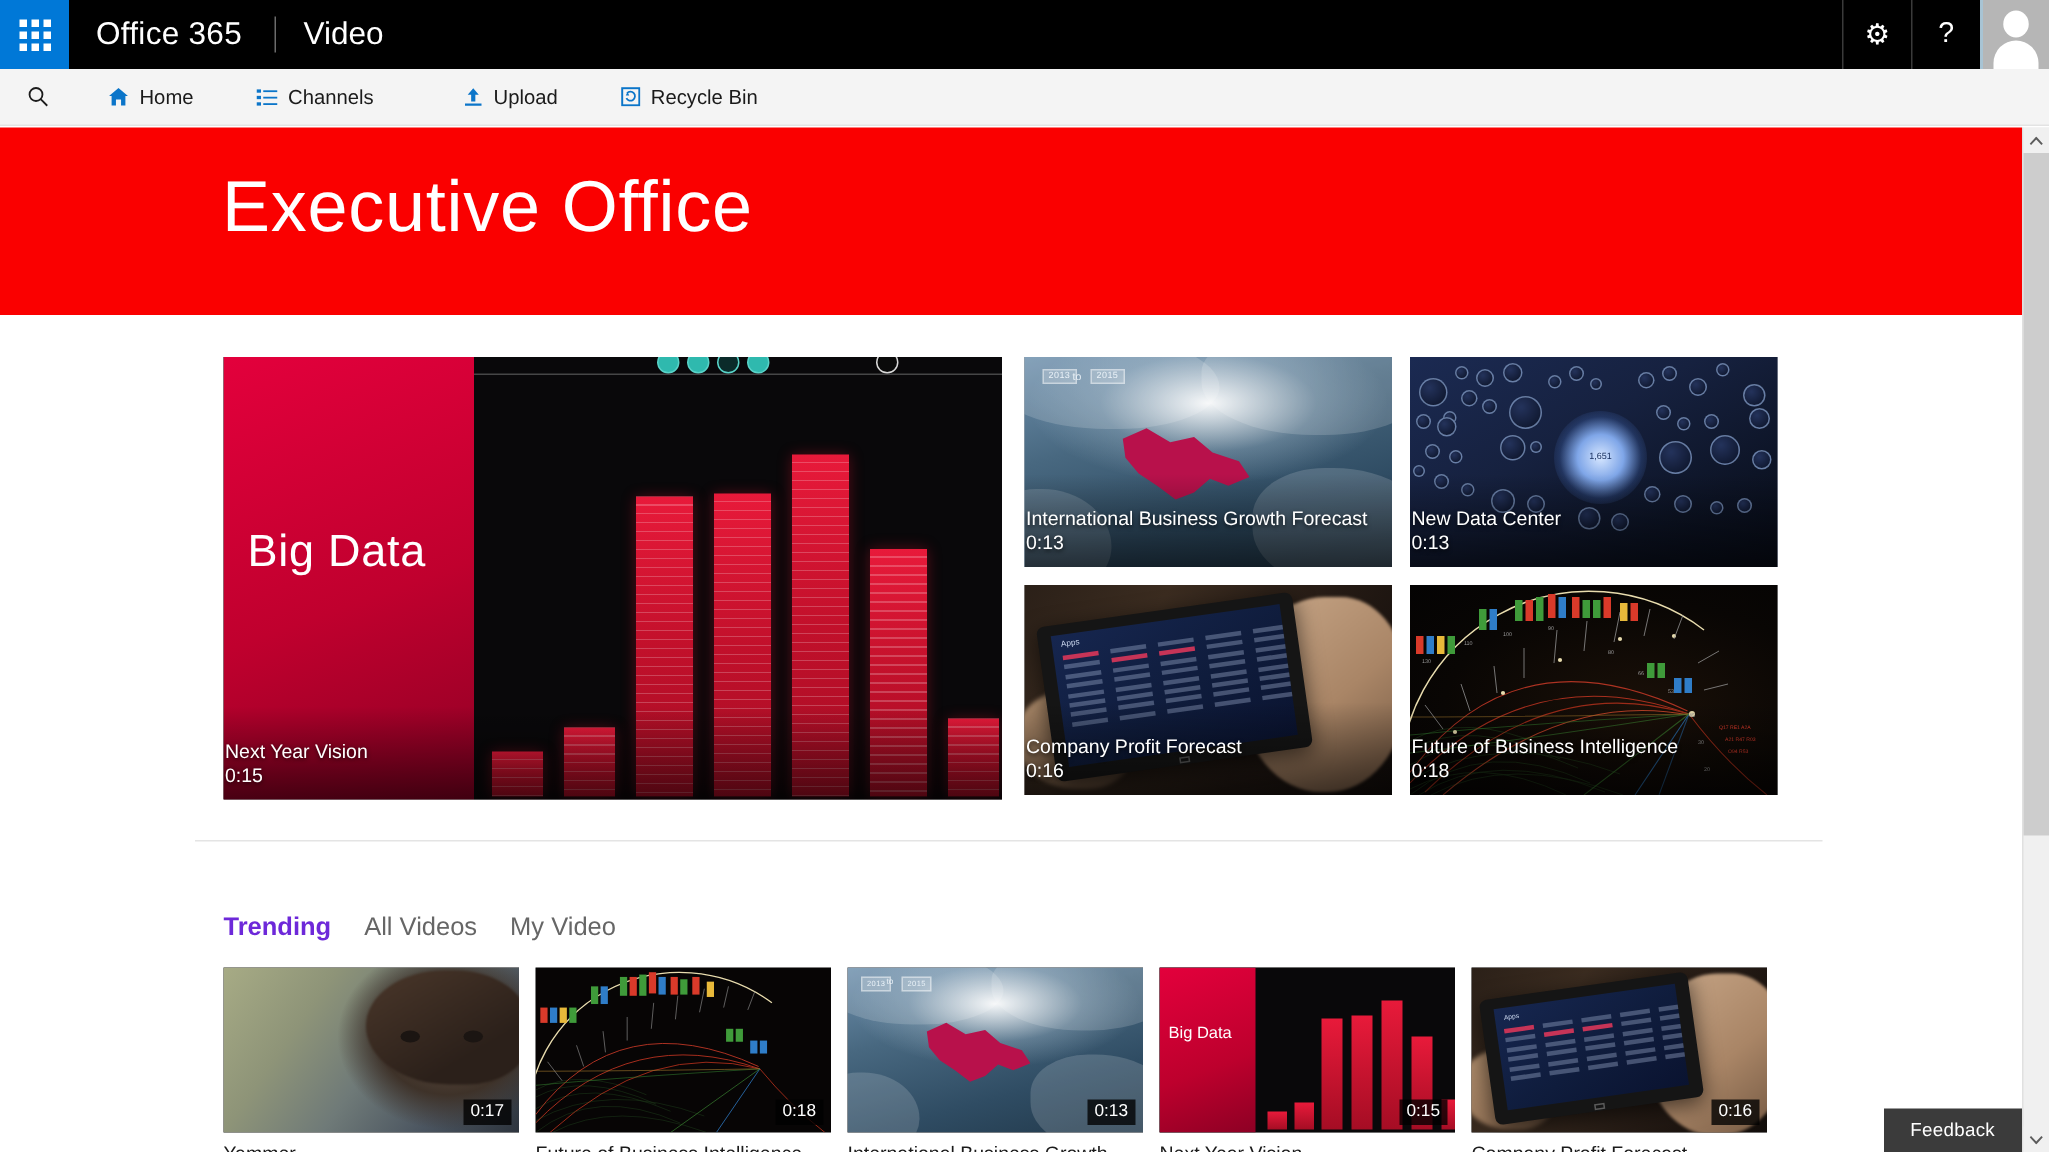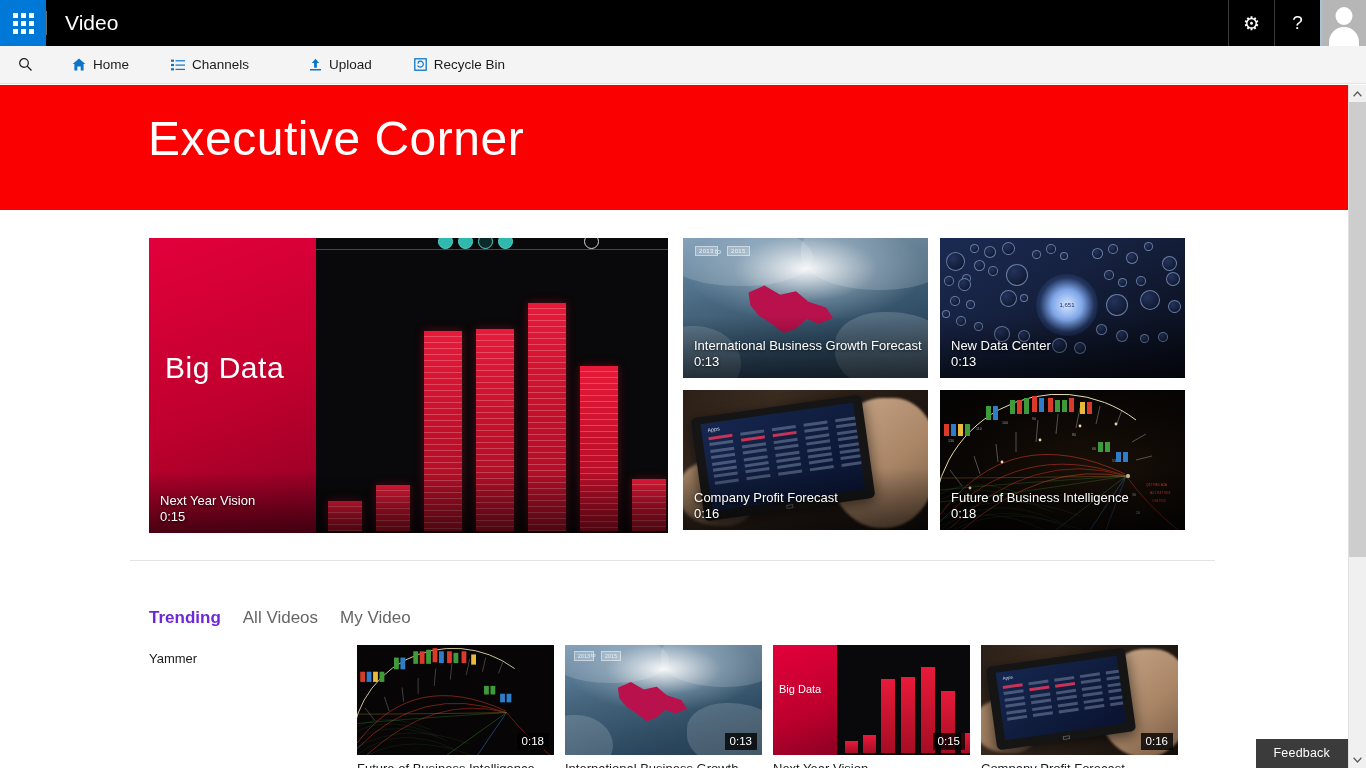--- a/index.html
+++ b/index.html
@@ -118,21 +118,21 @@
   
   #content { position: absolute; top: 210px; left: 0; width: 1348px; }
 
   
   #spotlight {
     position: absolute; left: 149px; top: 28px;
     width: 1036px; height: 295px;
   }
   .tile { position: absolute; overflow: hidden; cursor: pointer; }
   .tile .overlay-text {
-    position: absolute; left: 11px; bottom: 8px;
+    position: absolute; left: 1px; bottom: 8px;
     color: #ffffff; font-size: 13px; line-height: 16px;
     text-shadow: 0 1px 3px rgba(0,0,0,.75);
     z-index: 6;
   }
   .tile .dur { display: block; }
   .tile .shade {
     position: absolute; left: 0; right: 0; bottom: 0; height: 62px;
     background: linear-gradient(to top, rgba(0,0,0,.55), rgba(0,0,0,0));
     z-index: 5;
   }
@@ -369,20 +369,21 @@
         <i></i>
         <i></i>
         <i></i>
         <i></i>
         <i></i>
         <i></i>
         <i></i>
         <i></i>
     </div>
   </div>
+  <div id="suite-brand">Office 365</div>
   <div id="suite-divider"></div>
   <div id="app-name">Video</div>
 
   <div id="suite-right">
     <div class="suite-btn">⚙</div>
     <div class="suite-btn">?</div>
     <div id="avatar-wrap">
       <div class="head"></div>
       <div class="body"></div>
     </div>
@@ -437,21 +438,21 @@
         <path d="M4 4.2 A3 3 0 1 1 3.6 7.4" fill="none" stroke="#0b75c9" stroke-width="1.2"></path>
         <path d="M3.2 5.6 L4.3 3.4 L5.5 5.6 Z" fill="#0b75c9"></path>
       </svg>
     </span>
     <span>Recycle Bin</span>
   </div>
 
 </div>
 
 <div id="channel-banner">
-  <div id="channel-title">Executive Corner</div>
+  <div id="channel-title">Executive Office</div>
 </div>
 
 <div id="content">
 
   <div id="spotlight">
 
     <div class="tile" id="tile-hero">
       <div class="hero-red"></div>
       <div class="hero-bigdata">Big Data</div>
       <div class="hero-dark">
@@ -719,20 +720,28 @@
 
   <div id="video-tabs">
     <div class="vtab active">Trending</div>
     <div class="vtab">All Videos</div>
     <div class="vtab">My Video</div>
   </div>
 
   <div id="trending-row">
 
     <div class="vcard">
+      <div class="vthumb">
+        <div class="art-yammer">
+          <div class="hair"></div>
+          <div class="eye" style="left:118px"></div>
+          <div class="eye" style="left:160px"></div>
+        </div>
+        <span class="badge">0:17</span>
+      </div>
       <div class="vtitle">Yammer</div>
     </div>
 
     <div class="vcard">
       <div class="vthumb">
         <div class="art-bi-mini">
           <svg width="197" height="110" viewBox="0 0 245 140" preserveAspectRatio="none">
             <rect width="245" height="140" fill="#070505"></rect>
             <g stroke-width="0.8" fill="none" opacity="0.8">
               <path d="M0 125 Q70 30 185 84" stroke="#e0402c"></path>

